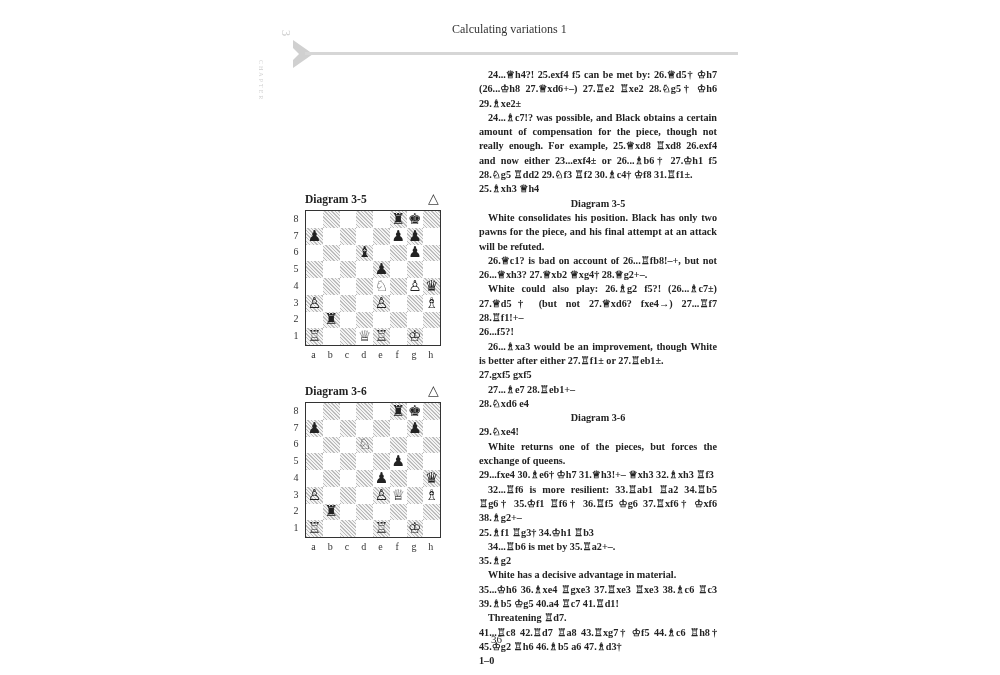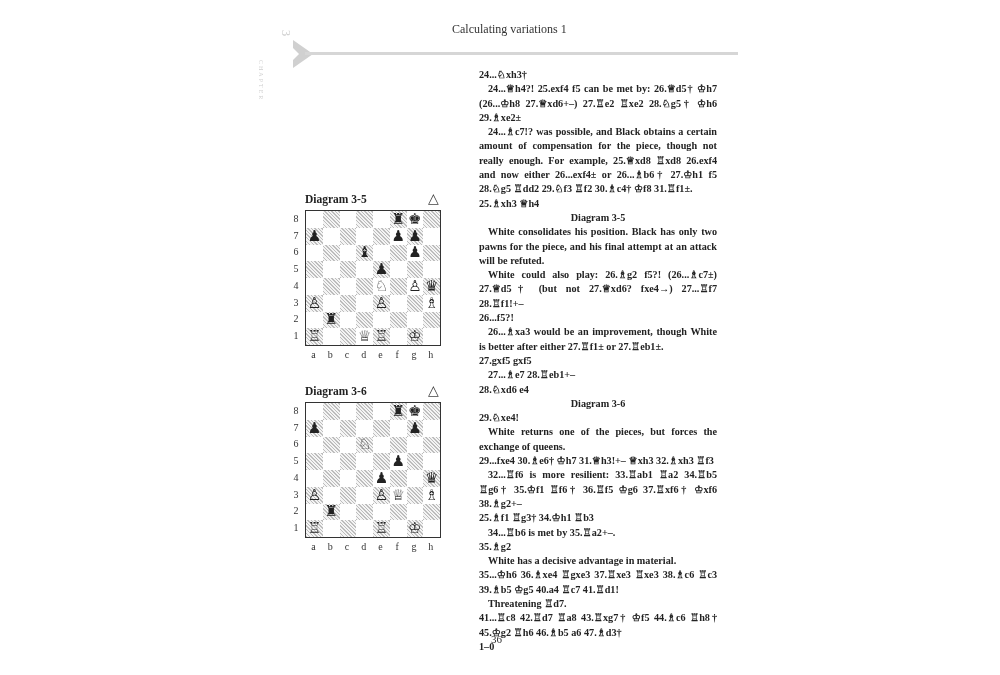--- a/index.html
+++ b/index.html
@@ -294,26 +294,26 @@
         <span>c</span>
         <span>d</span>
         <span>e</span>
         <span>f</span>
         <span>g</span>
         <span>h</span>
       </div>
   </div>
 
   <div class="text-col" id="textcol">
-      <p class="mv">24...♘xh3†</p>
       <p class="note">24...♕h4?! 25.exf4 f5 can be met by: 26.♕d5† ♔h7 (26...♔h8 27.♕xd6+–) 27.♖e2 ♖xe2 28.♘g5† ♔h6 29.♗xe2±</p>
-      <p class="note">24...♗c7!? was possible, and Black obtains a certain amount of compensation for the piece, though not really enough. For example, 25.♕xd8 ♖xd8 26.exf4 and now either 26...exf4± or 26...♗b6† 27.♔h1 f5 28.♘g5 ♖dd2 29.♘f3 ♖f2 30.♗c4† ♔f8 31.♖f1±.</p>
+      <p class="note">24...♗c7!? was possible, and Black obtains a certain amount of compensation for the piece, though not really enough. For example, 25.♕xd8 ♖xd8 26.exf4 and now either 23...exf4± or 26...♗b6† 27.♔h1 f5 28.♘g5 ♖dd2 29.♘f3 ♖f2 30.♗c4† ♔f8 31.♖f1±.</p>
       <p class="mv">25.♗xh3 ♕h4</p>
       <p class="dh">Diagram 3-5</p>
       <p class="note">White consolidates his position. Black has only two pawns for the piece, and his final attempt at an attack will be refuted.</p>
+      <p class="note">26.♕c1? is bad on account of 26...♖fb8!–+, but not 26...♕xh3? 27.♕xb2 ♕xg4† 28.♕g2+–.</p>
       <p class="note">White could also play: 26.♗g2 f5?! (26...♗c7±) 27.♕d5† (but not 27.♕xd6? fxe4→) 27...♖f7 28.♖f1!+–</p>
       <p class="mv">26...f5?!</p>
       <p class="note">26...♗xa3 would be an improvement, though White is better after either 27.♖f1± or 27.♖eb1±.</p>
       <p class="mv">27.gxf5 gxf5</p>
       <p class="note">27...♗e7 28.♖eb1+–</p>
       <p class="mv">28.♘xd6 e4</p>
       <p class="dh">Diagram 3-6</p>
       <p class="mv">29.♘xe4!</p>
       <p class="note">White returns one of the pieces, but forces the exchange of queens.</p>
       <p class="mv">29...fxe4 30.♗e6† ♔h7 31.♕h3!+– ♕xh3 32.♗xh3 ♖f3</p>

